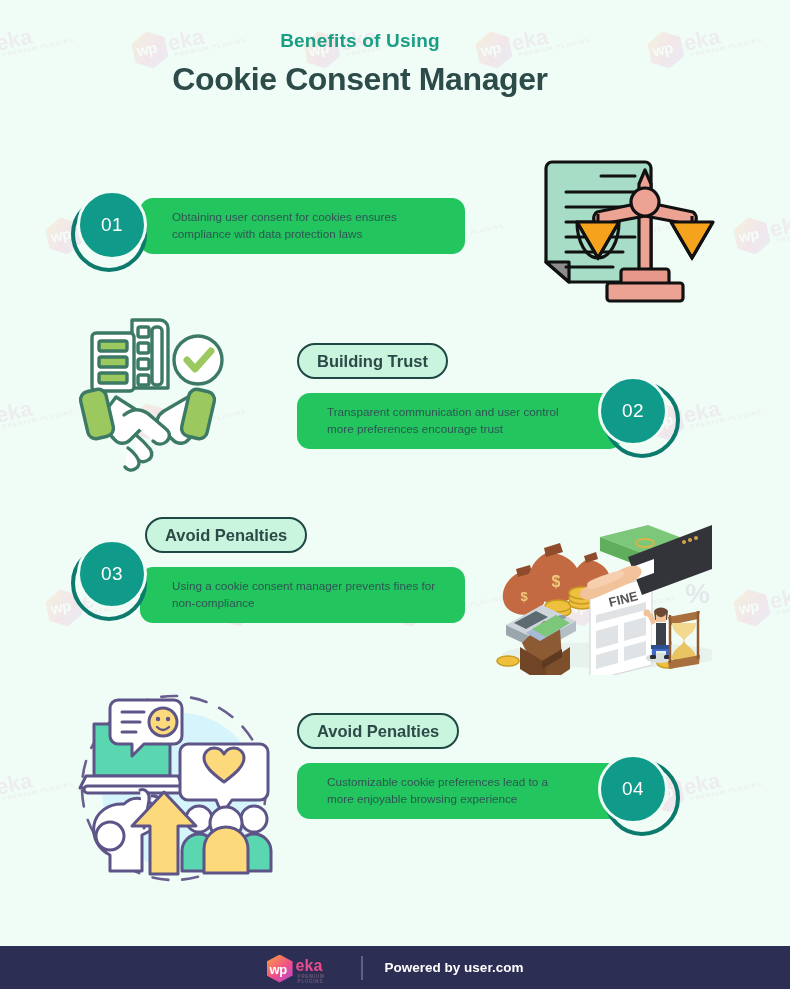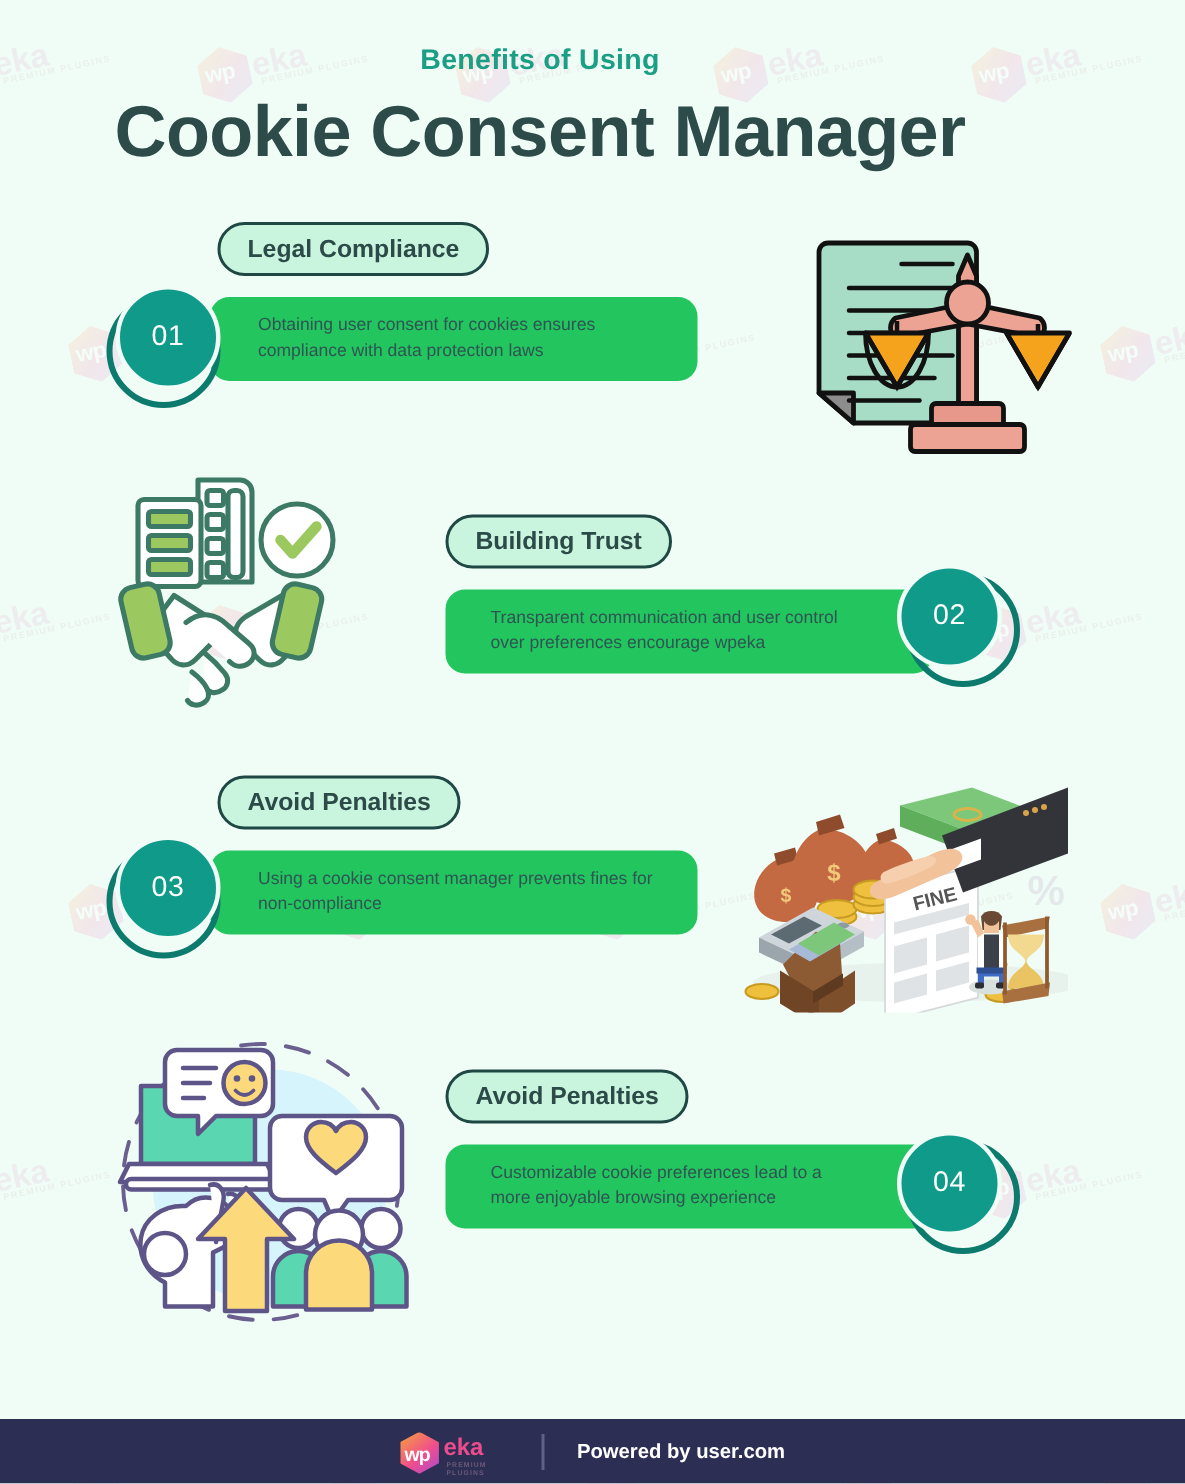--- a/index.html
+++ b/index.html
@@ -20,21 +20,21 @@
     clip-path:polygon(50% 0%,100% 25%,100% 75%,50% 100%,0% 75%,0% 25%);
   }
   .wm .wp { position:absolute; left:4px; top:13px; font-size:15px; font-weight:bold; color:#fff; letter-spacing:-.5px; }
   .wm .eka { position:absolute; left:36px; top:8px; font-size:22px; font-weight:bold; color:#e8c7de; }
   .wm .tag { position:absolute; left:40px; top:30px; font-size:6px; font-weight:bold; color:#ddd0cf; letter-spacing:1.1px; }
 
   
   .page { position:relative; z-index:2; width:720px; height:989px; }
   .header { padding-top:30px; text-align:center; }
   .subtitle { font-size:19px; font-weight:bold; color:#1a9e84; letter-spacing:.2px; }
-  .maintitle { font-size:48px; font-weight:bold; color:#2c4b49; margin-top:9px; letter-spacing:-.4px; }
+  .maintitle { font-size:32px; font-weight:bold; color:#2c4b49; margin-top:9px; letter-spacing:-.4px; }
 
   
   .block { position:absolute; width:790px; height:170px; }
   .block .art { position:absolute; }
 
   .pill-title {
     position:absolute;
     background:#c9f4de;
     border:2px solid #1f4744;
     border-radius:22px;
@@ -304,21 +304,20 @@
         </g>
         <g stroke="#111" stroke-width="3" fill="none">
           <path d="M42 72 L63 108 L84 72"></path>
           <path d="M136 72 L157 108 L178 72"></path>
           <line x1="63" y1="64" x2="63" y2="72"></line>
           <line x1="157" y1="66" x2="157" y2="72"></line>
         </g>
       </svg>
     </div>
 
-    <div class="pill-title" style="left:145px; top:3px;">Legal Compliance</div>
 
     <div class="desc" style="left:140px; top:53px; width:325px; padding-left:32px; padding-right:14px;">Obtaining user consent for cookies ensures compliance with data protection laws</div>
 
     <div class="badge left" style="left:77px; top:45px;">
       <div class="ring"></div>
       <div class="disc">01</div>
     </div>
   </div>
 
   <div class="block" style="top:340px">
@@ -346,21 +345,21 @@
           <path d="M66 120 c5 4 10 9 14 14 c3 4 2 9 -2 11 c-4 3 -9 2 -12 -2" fill="#fff"></path>
           <path d="M58 133 c4 3 8 7 10 11 c2 4 1 8 -3 10 c-4 2 -8 1 -10 -2" fill="#fff"></path>
           <rect x="14" y="75" width="26" height="48" rx="8" transform="rotate(-13 27 99)" fill="#9bc95f"></rect>
           <rect x="115" y="75" width="26" height="48" rx="8" transform="rotate(13 128 99)" fill="#9bc95f"></rect>
         </g>
       </svg>
     </div>
 
     <div class="pill-title" style="left:297px; top:3px;">Building Trust</div>
 
-    <div class="desc" style="left:297px; top:53px; width:325px; padding-left:30px; padding-right:46px;">Transparent communication and user control over preferences encourage wpeka</div>
+    <div class="desc" style="left:297px; top:53px; width:325px; padding-left:30px; padding-right:46px;">Transparent communication and user control more preferences encourage trust</div>
 
     <div class="badge right" style="left:598px; top:36px;">
       <div class="ring"></div>
       <div class="disc">02</div>
     </div>
   </div>
 
   <div class="block" style="top:512px">
 
     <div class="art" style="left:482px; top:3px; width:230px; height:160px;">
@@ -475,21 +474,21 @@
           <path d="M188 100 v48" stroke="#8f5a30" stroke-width="2.5"></path>
           <path d="M216 96 v48" stroke="#8f5a30" stroke-width="2.5"></path>
         </g>
       </svg>
     </div>
 
     <div class="pill-title" style="left:145px; top:5px;">Avoid Penalties</div>
 
     <div class="desc" style="left:140px; top:55px; width:325px; padding-left:32px; padding-right:16px;">Using a cookie consent manager prevents fines for non-compliance</div>
 
-    <div class="badge left" style="left:77px; top:45px;">
+    <div class="badge left" style="left:77px; top:27px;">
       <div class="ring"></div>
       <div class="disc">03</div>
     </div>
   </div>
 
   <div class="block" style="top:708px">
 
     <div class="art" style="left:62px; top:-22px; width:225px; height:205px;">
       <svg viewBox="0 0 225 205" width="225" height="205">
         <circle cx="118" cy="105" r="78" fill="#d6f4fb"></circle>

